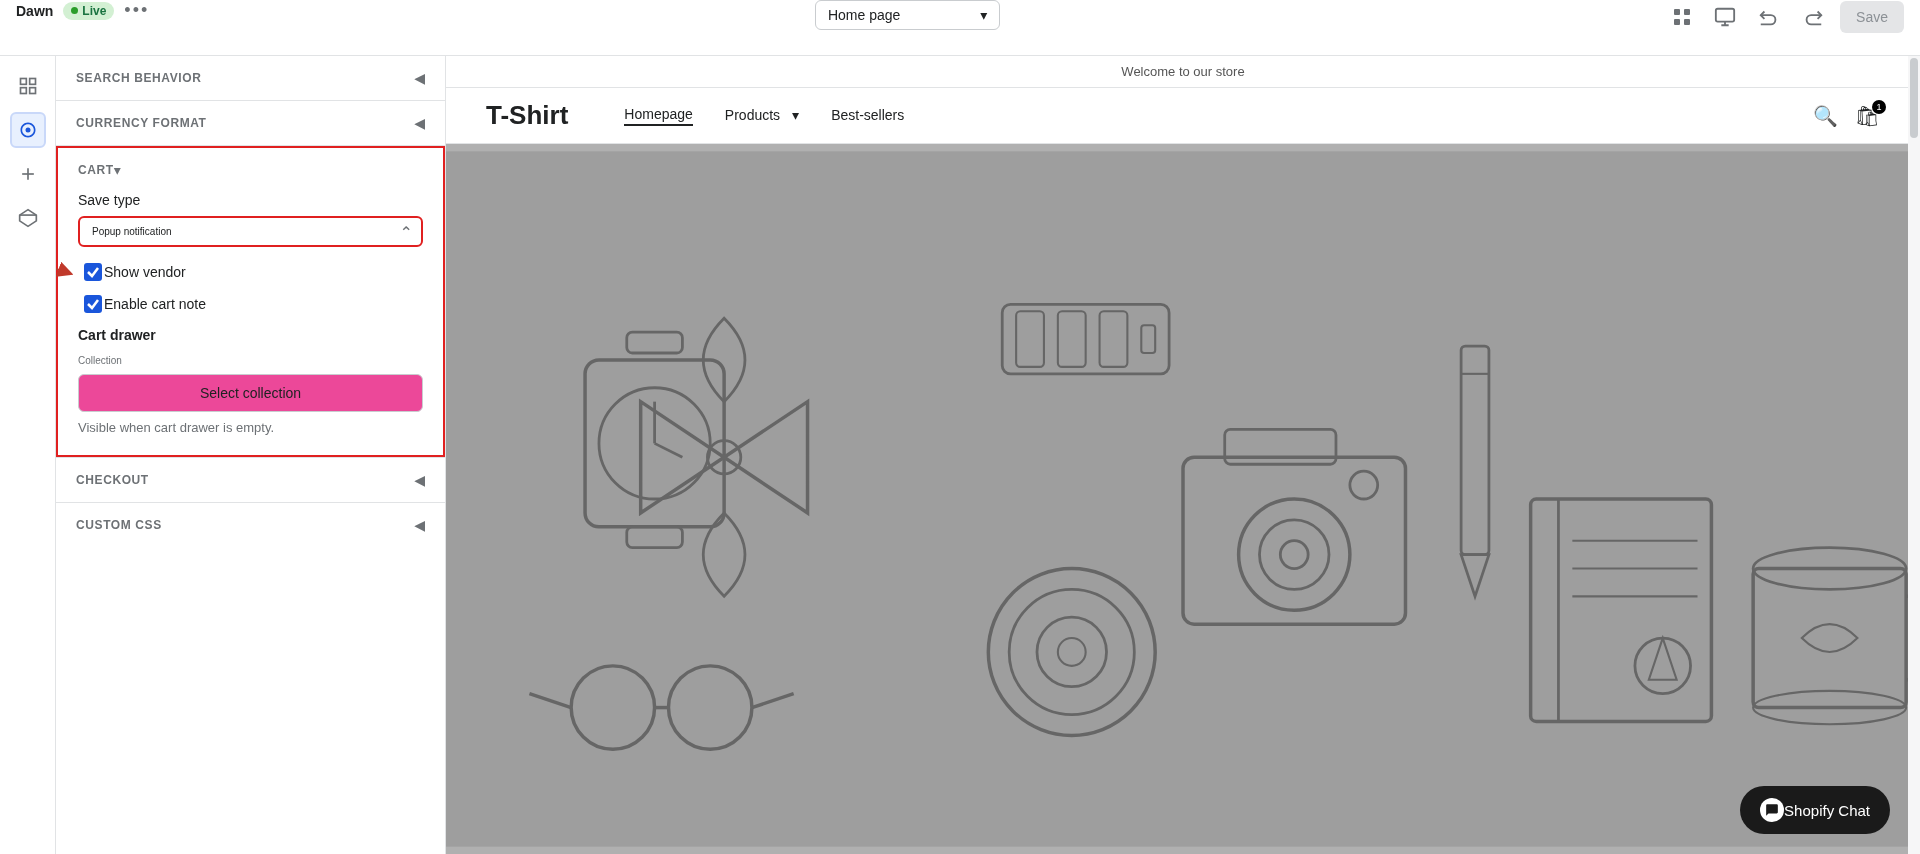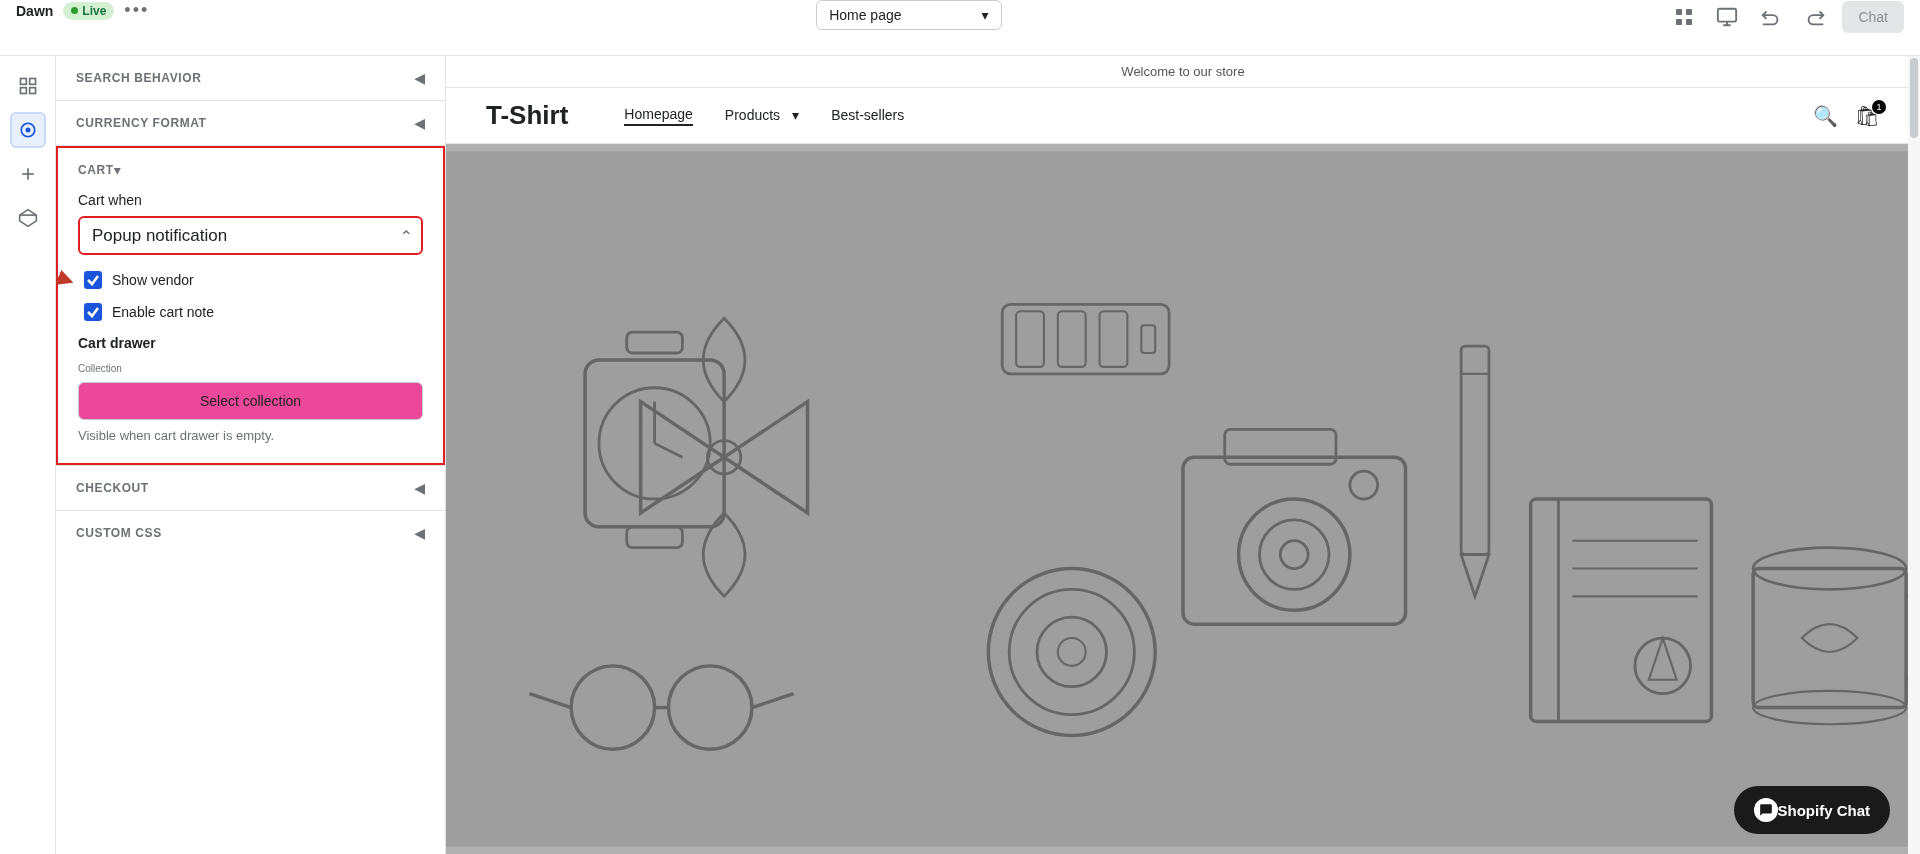--- a/index.html
+++ b/index.html
@@ -86,29 +86,29 @@
     }
     .cart-section-body { padding: 0 20px 20px; }
 
     .field-label { font-size: 14px; color: #202223; margin-bottom: 8px; font-weight: 400; }
     .select-wrapper { position: relative; margin-bottom: 16px; }
     .cart-type-select {
       width: 100%;
       padding: 8px 12px;
       border: 2px solid #e02020;
       border-radius: 6px;
-      font-size: 17px;
+      font-size: 10px;
       color: #202223;
       background: #fff;
       appearance: none;
       cursor: pointer;
     }
     .select-arrow { position: absolute; right: 10px; top: 50%; transform: translateY(-50%); color: #6d7175; pointer-events: none; }
 
-    .checkbox-row { display: flex; align-items: center; gap: 10px; margin-bottom: 14px; padding-left: 6px; }
+    .checkbox-row { display: flex; align-items: center; gap: 2px; margin-bottom: 14px; padding-left: 6px; }
     .checkbox-blue { width: 18px; height: 18px; background: #1a56db; border-radius: 3px; display: flex; align-items: center; justify-content: center; flex-shrink: 0; cursor: pointer; }
     .checkbox-blue svg { width: 12px; height: 12px; color: #fff; }
     .checkbox-label { font-size: 14px; color: #202223; }
 
     .subsection-label { font-size: 14px; font-weight: 700; color: #202223; margin-bottom: 12px; margin-top: 4px; }
     .field-sublabel { font-size: 10px; color: #6d7175; margin-bottom: 8px; }
     .select-collection-btn {
       width: 100%;
       padding: 10px 16px;
       border: 1px solid #c9cccf;
@@ -217,21 +217,21 @@
     
     .chat-widget {
       position: absolute;
       bottom: 20px;
       right: 30px;
       background: #1a1a1a;
       color: #fff;
       border-radius: 24px;
       padding: 12px 20px;
       font-size: 15px;
-      font-weight: 700;
+      font-weight: 400;
       display: flex;
       align-items: center;
       cursor: pointer;
     }
     .chat-bubble-icon {
       width: 24px;
       height: 24px;
       background: #fff;
       border-radius: 50%;
       display: flex;
@@ -277,21 +277,21 @@
           <path d="M3 10h11a5 5 0 010 10H3"></path>
           <polyline points="7,6 3,10 7,14"></polyline>
         </svg>
     </button>
     <button class="icon-btn">
       <svg viewBox="0 0 24 24" fill="none" stroke="currentColor" stroke-width="2" width="22" height="22">
           <path d="M21 10H10a5 5 0 000 10h11"></path>
           <polyline points="17,6 21,10 17,14"></polyline>
         </svg>
     </button>
-    <button class="save-btn">Chat</button>
+    <button class="save-btn">Save</button>
   </div>
 </div>
 
 <div class="main">
 
   <div class="icon-rail">
     <div class="rail-icon">
       <svg viewBox="0 0 24 24" fill="none" stroke="currentColor" stroke-width="2">
           <rect x="3" y="3" width="7" height="7"></rect>
           <rect x="14" y="3" width="7" height="7"></rect>
@@ -331,21 +331,21 @@
       <span class="chevron">◀</span>
     </div>
 
     <div class="cart-section">
       <div class="cart-section-header">
         <span class="section-label">CART</span>
         <span class="chevron">▾</span>
       </div>
       <div class="cart-section-body">
         
-        <div class="field-label">Cart when</div>
+        <div class="field-label">Save type</div>
         <div class="select-wrapper">
           <select class="cart-type-select">
             <option value="popup" selected="">Popup notification</option>
             <option value="page">Page</option>
             <option value="drawer">Drawer</option>
           </select>
           <span class="select-arrow">⌃</span>
         </div>
 
         

